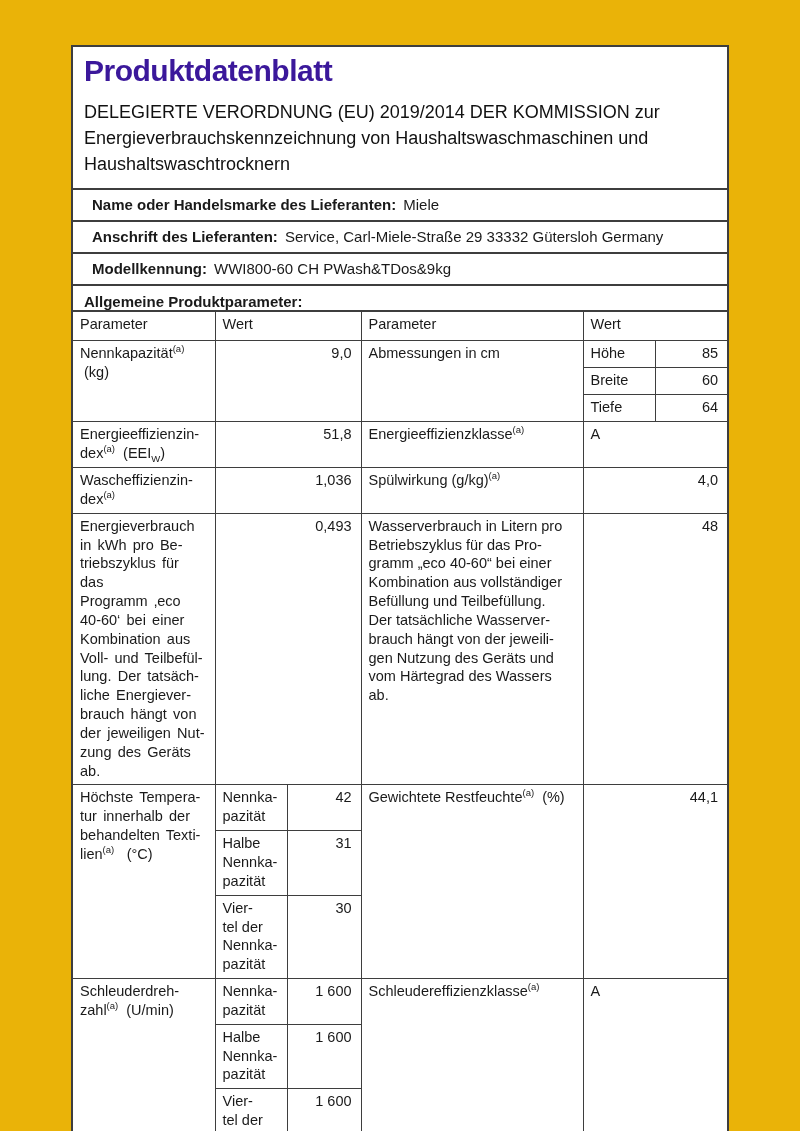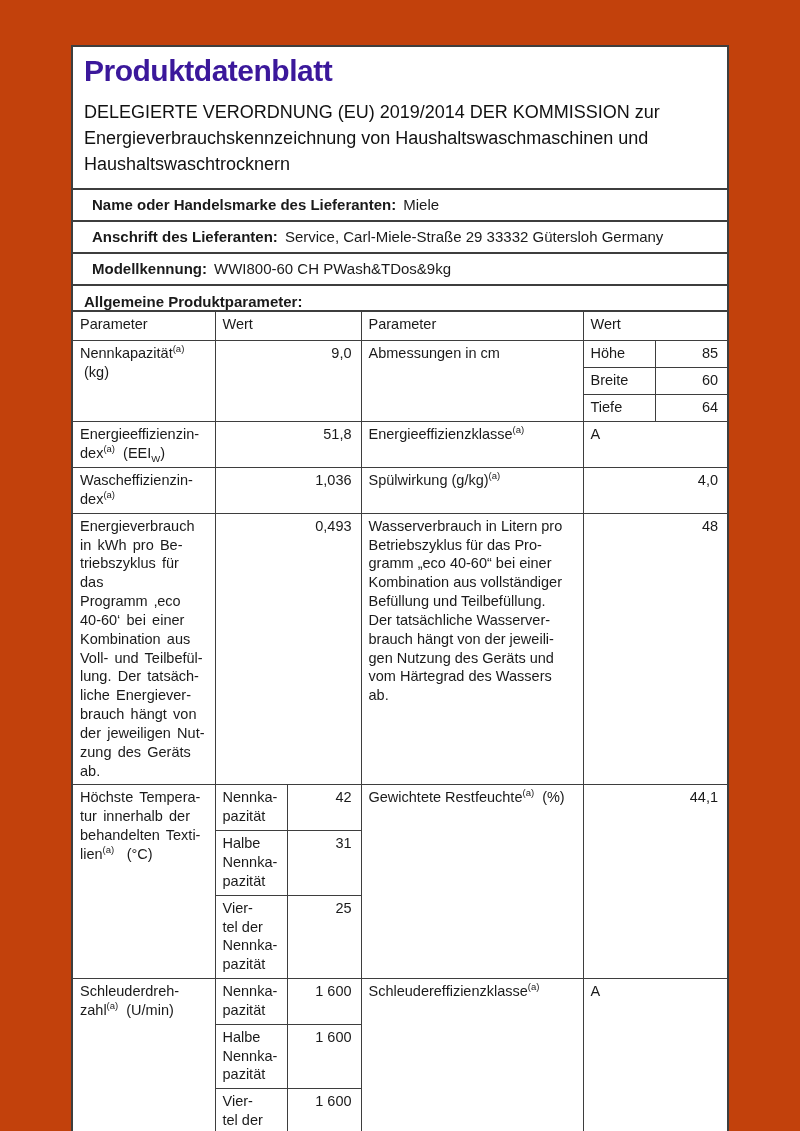--- a/index.html
+++ b/index.html
@@ -1,21 +1,21 @@
 <!DOCTYPE html>
 <html><head>
 <meta charset="utf-8">
 <style>
   html,body { margin:0; padding:0; background:#ffffff; }
   body {
     width:800px; height:1131px;
     font-family:"Liberation Sans", sans-serif;
     color:#1a1a1a;
   }
-  .sheet { position:relative; width:800px; height:1131px; background:#c2410c; overflow:hidden; }
+  .sheet { position:relative; width:800px; height:1131px; background:#eab308; overflow:hidden; }
   .box {
     margin:45px 71px 0 71px;
     width:658px;
     border:2px solid #3e3e3e;
     box-sizing:border-box;
     background:#fff;
   }
   .title-block { padding:7px 11px 11px 11px; }
   .doc-title {
     margin:0;
@@ -183,21 +183,21 @@
         <td class="pre">Halbe
 Nennka-
 pazität</td>
         <td class="num">31</td>
       </tr>
       <tr>
         <td class="pre">Vier-
 tel der
 Nennka-
 pazität</td>
-        <td class="num">25</td>
+        <td class="num">30</td>
       </tr>
 
       <tr>
         <td rowspan="3" class="pre"><span><span>Schleuderdreh-
 zahl</span><sup>(a)</sup><span>&nbsp; (U/min)</span></span></td>
         <td class="pre">Nennka-
 pazität</td>
         <td class="num">1&nbsp;600</td>
         <td rowspan="3"><span><span>Schleudereffizienzklasse</span><sup>(a)</sup></span></td>
         <td rowspan="3" colspan="2">A</td>

